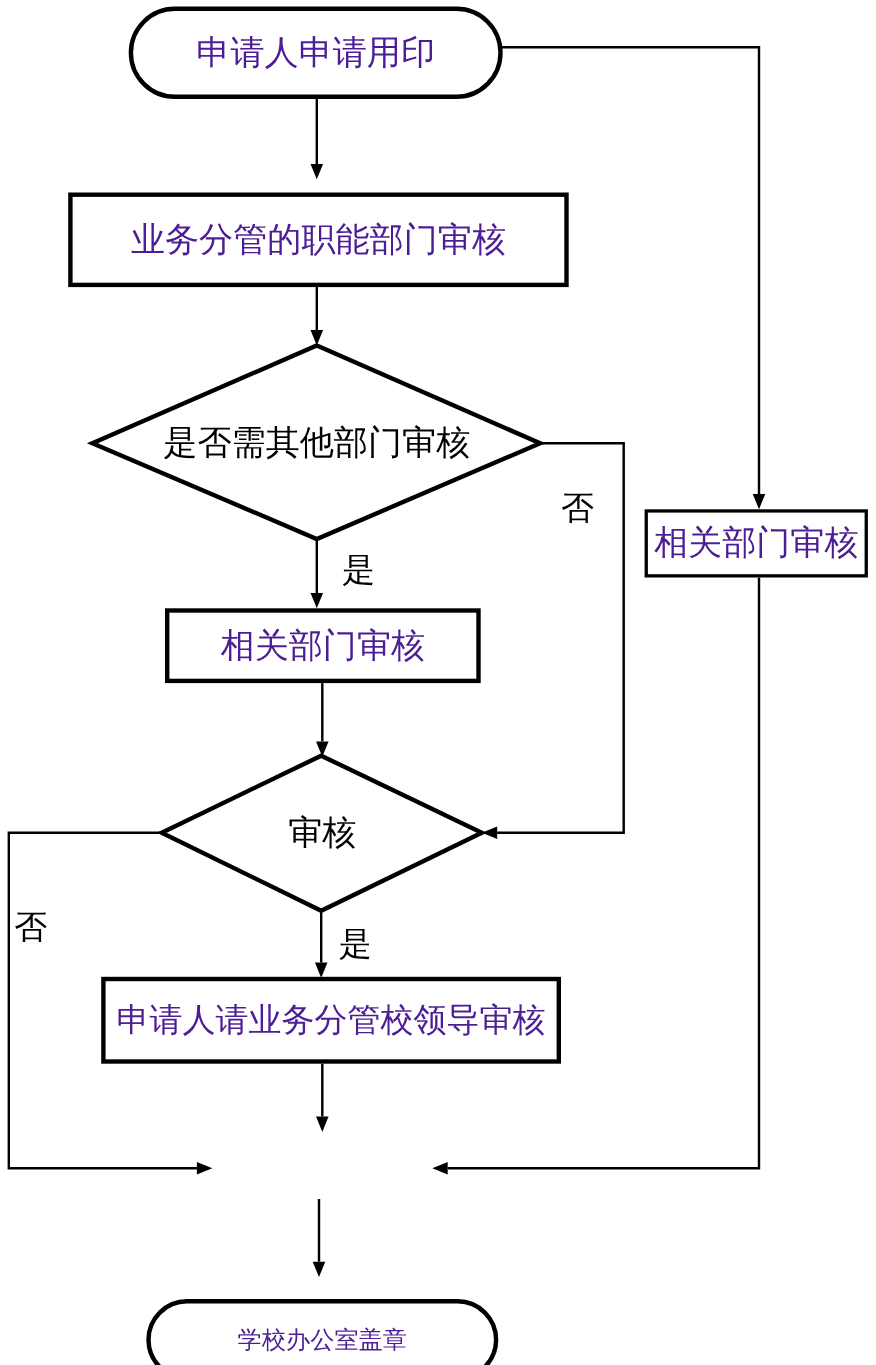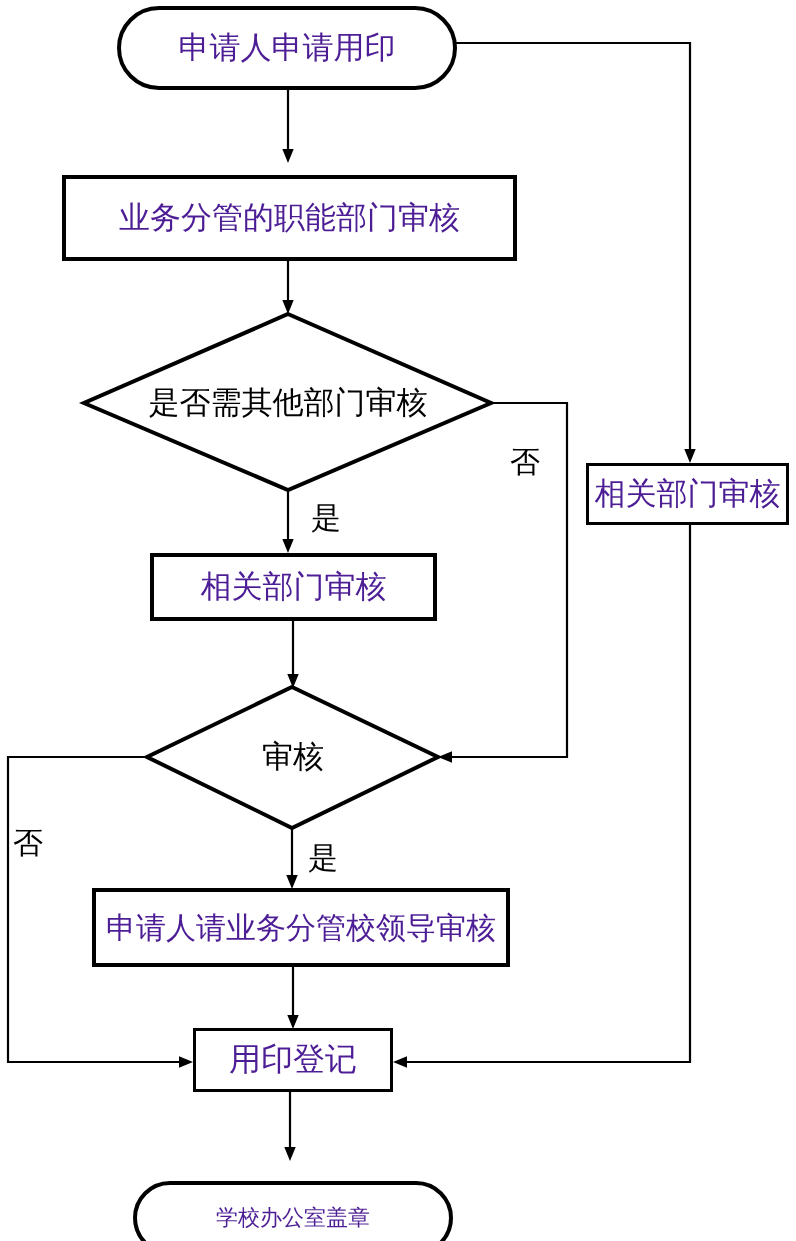--- a/index.html
+++ b/index.html
@@ -137,23 +137,20 @@
   </div>
 
   <div class="node" id="box-apply">
     <span>申请人请业务分管校领导审核</span>
   </div>
 
   <div class="node thin" id="box-leader">
     <span>相关部门审核</span>
   </div>
 
-  <div class="node thin" id="box-register">
-    <span>用印登记</span>
-  </div>
 
   <div class="node terminator" id="end">
     <span>学校办公室盖章</span>
   </div>
 
   <div class="edge-label" id="lbl-yes1">是</div>
   <div class="edge-label" id="lbl-no1">否</div>
   <div class="edge-label" id="lbl-yes2">是</div>
   <div class="edge-label" id="lbl-no2">否</div>
 

